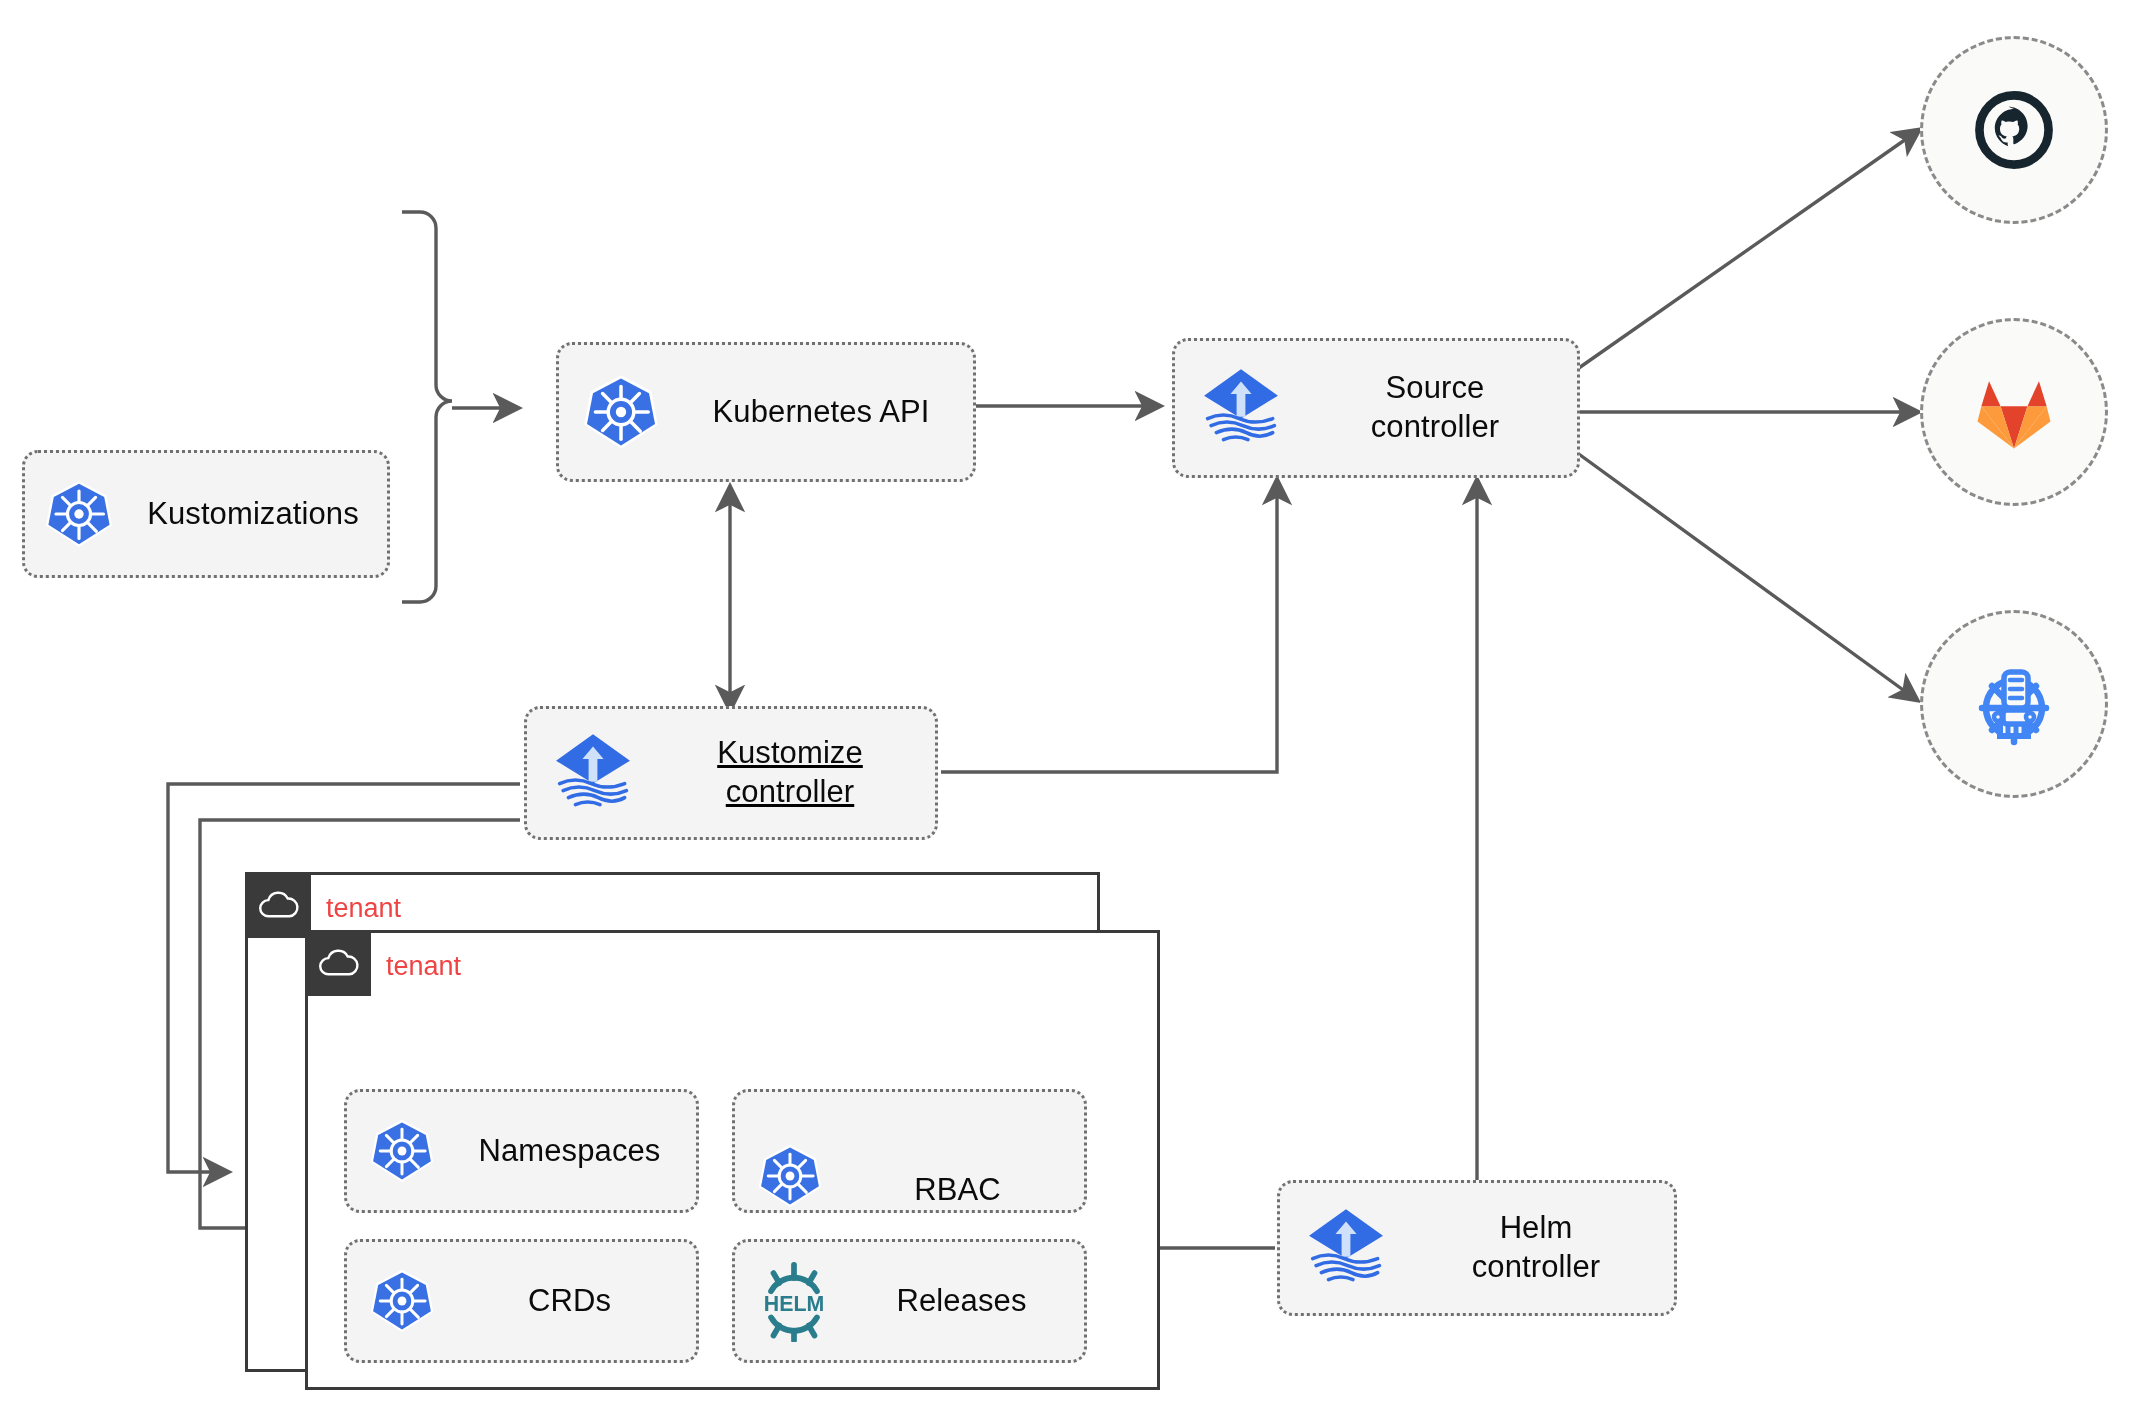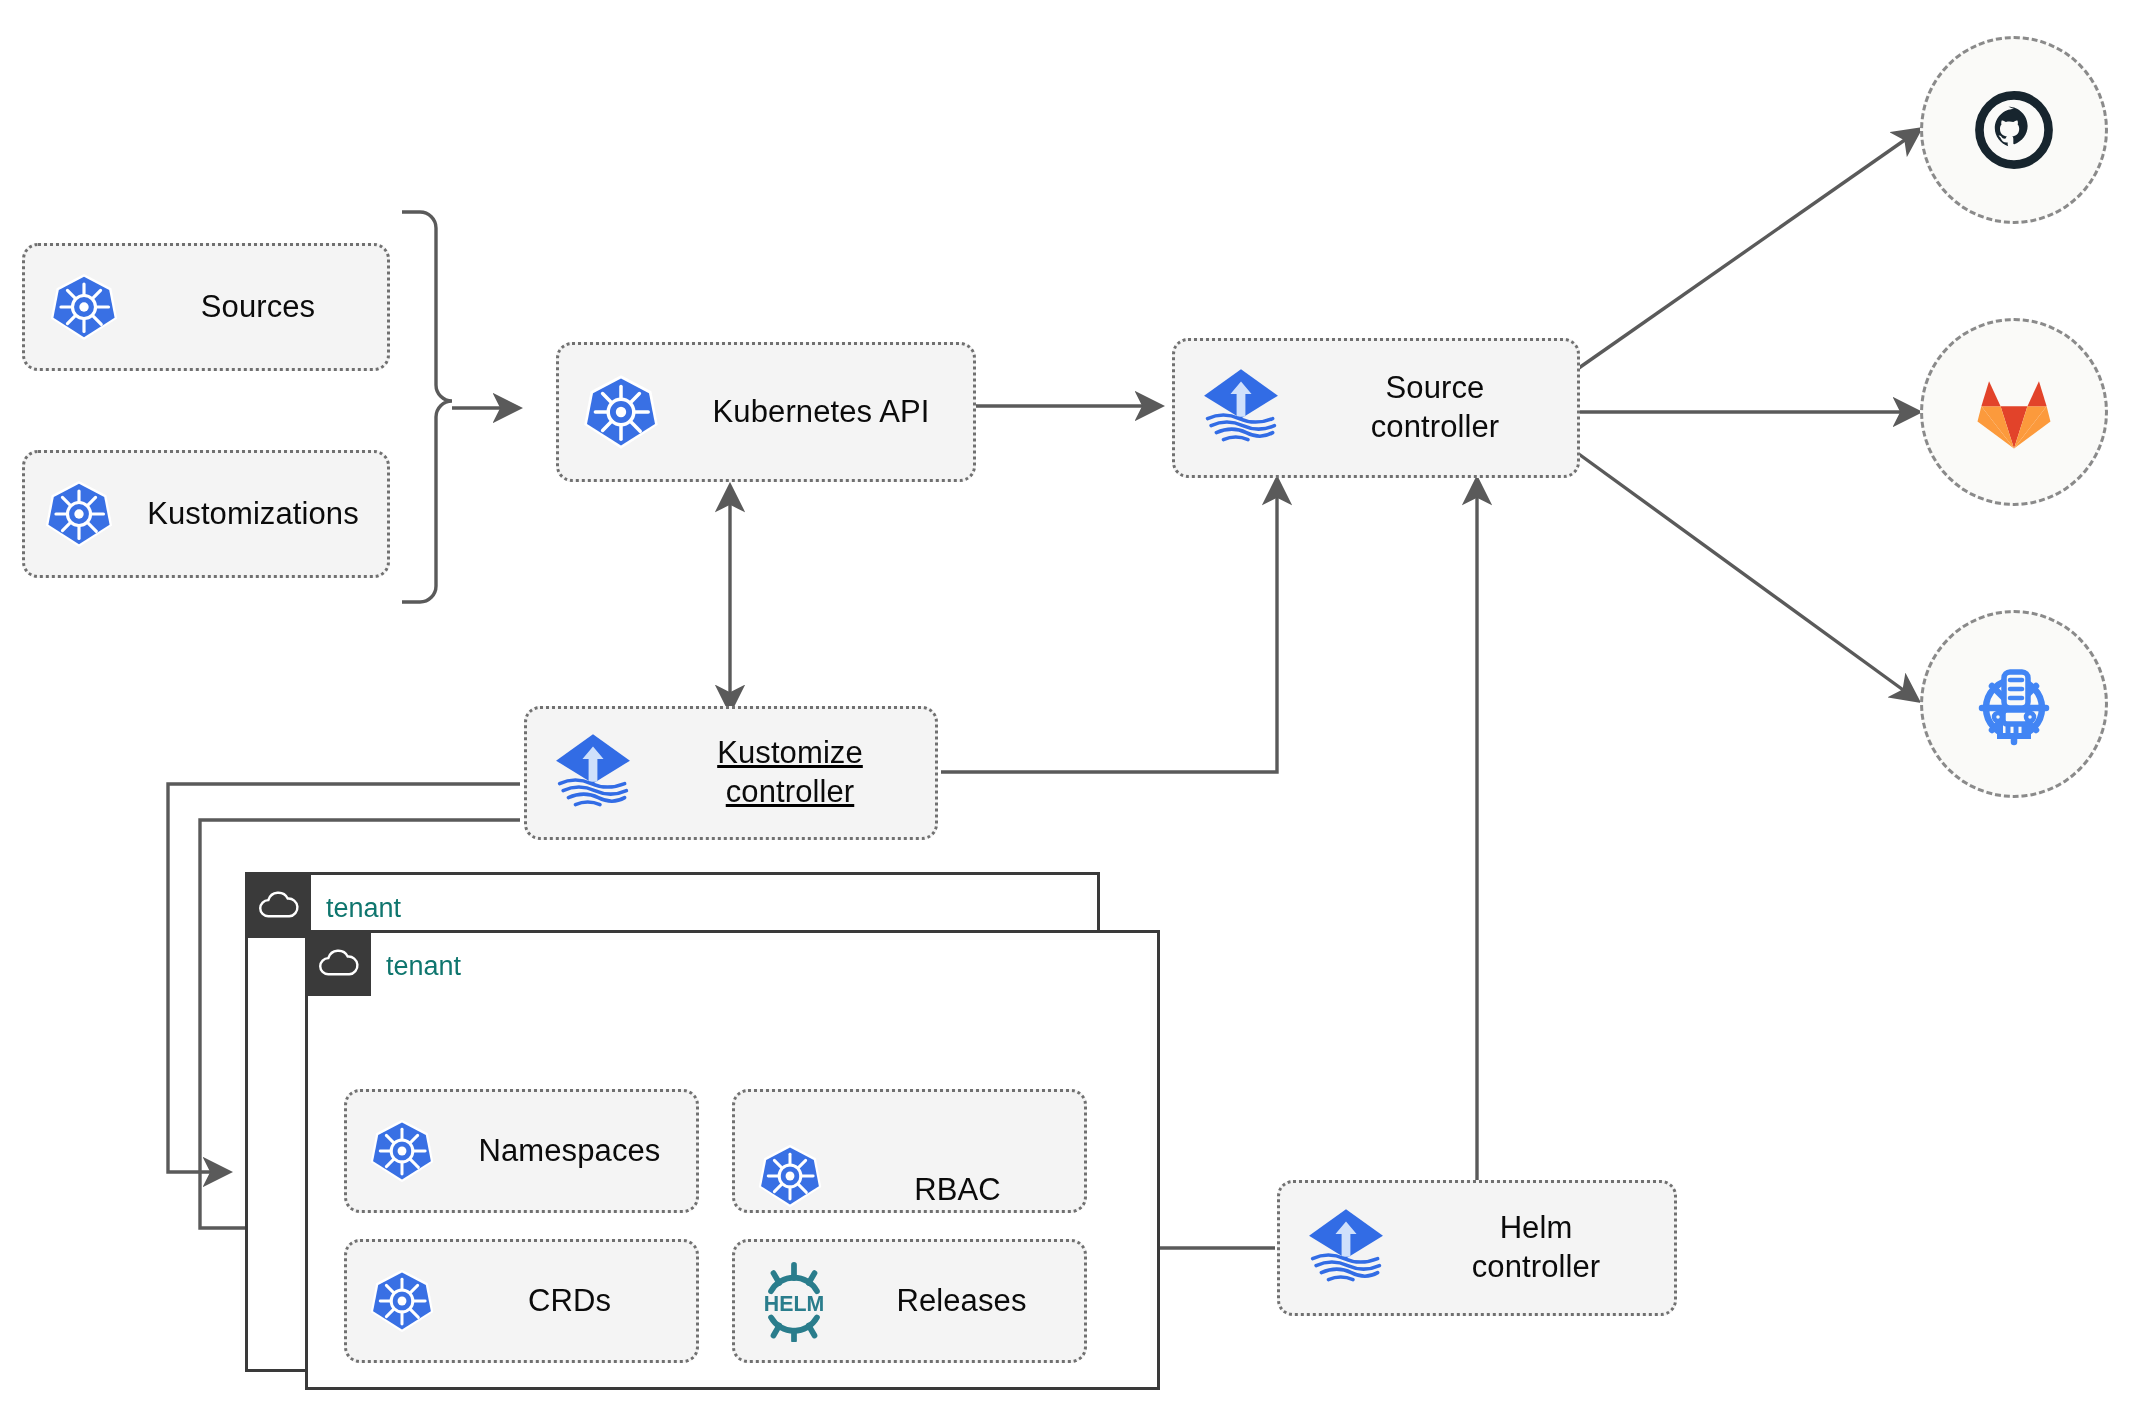--- a/index.html
+++ b/index.html
@@ -34,21 +34,21 @@
   
   .tenant{
     position:absolute;background:#ffffff;border:3px solid #3a3a3a;box-sizing:border-box;
   }
   .tenant-bar{
     position:absolute;left:-3px;top:-3px;width:66px;height:66px;background:#3a3a3a;
     display:flex;align-items:center;justify-content:center;
   }
   .tenant-title{
     position:absolute;top:0;height:66px;left:78px;display:flex;align-items:center;
-    font-size:27px;color:#0f766e;
+    font-size:27px;color:#ef4444;
   }
 </style>
 </head>
 <body>
 
 <div id="stage">
 
   <svg class="edges" viewBox="0 0 2144 1407">
     <defs>
       <marker id="ah" viewBox="0 0 12 12" refX="10" refY="6" markerWidth="9" markerHeight="9" orient="auto-start-reverse">
@@ -74,41 +74,20 @@
       <path d="M520,784 H168 V1172 H228" marker-end="url(#ah)"></path>
 
       <path d="M520,820 H200 V1228 H290" marker-end="url(#ah)"></path>
 
       <path d="M1576,370 L1919,130" marker-end="url(#ah)"></path>
       <path d="M1576,412 L1918,412" marker-end="url(#ah)"></path>
       <path d="M1576,452 L1917,700" marker-end="url(#ah)"></path>
     </g>
   </svg>
 
-  <div class="node" style="left:22px;top:243px;width:368px;height:128px;">
-    <span class="ico" style="width:118px;">
-      <svg width="72" height="72" viewBox="0 0 100 100">
-        <polygon points="50,4 88,24 96,66 50,96 4,66 12,24" fill="#ffffff"></polygon>
-        <polygon points="50,8 85,26.5 92.5,65 50,92 7.5,65 15,26.5" fill="#3970E4"></polygon>
-        <g fill="none" stroke="#ffffff" stroke-width="4.4" stroke-linecap="round">
-          <circle cx="50" cy="50" r="16"></circle>
-          <line x1="50" y1="18" x2="50" y2="34"></line>
-          <line x1="50" y1="66" x2="50" y2="84"></line>
-          <line x1="18" y1="50" x2="34" y2="50"></line>
-          <line x1="66" y1="50" x2="84" y2="50"></line>
-          <line x1="27" y1="27" x2="38" y2="38"></line>
-          <line x1="62" y1="62" x2="74" y2="74"></line>
-          <line x1="73" y1="27" x2="62" y2="38"></line>
-          <line x1="38" y1="62" x2="27" y2="73"></line>
-        </g>
-        <circle cx="50" cy="50" r="6.5" fill="#ffffff"></circle>
-      </svg>
-    </span>
-    <span class="lbl">Sources</span>
-  </div>
 
   <div class="node" style="left:22px;top:450px;width:368px;height:128px;">
     <span class="ico" style="width:108px;">
       <svg width="72" height="72" viewBox="0 0 100 100">
         <polygon points="50,4 88,24 96,66 50,96 4,66 12,24" fill="#ffffff"></polygon>
         <polygon points="50,8 85,26.5 92.5,65 50,92 7.5,65 15,26.5" fill="#3970E4"></polygon>
         <g fill="none" stroke="#ffffff" stroke-width="4.4" stroke-linecap="round">
           <circle cx="50" cy="50" r="16"></circle>
           <line x1="50" y1="18" x2="50" y2="34"></line>
             <line x1="50" y1="66" x2="50" y2="84"></line>

